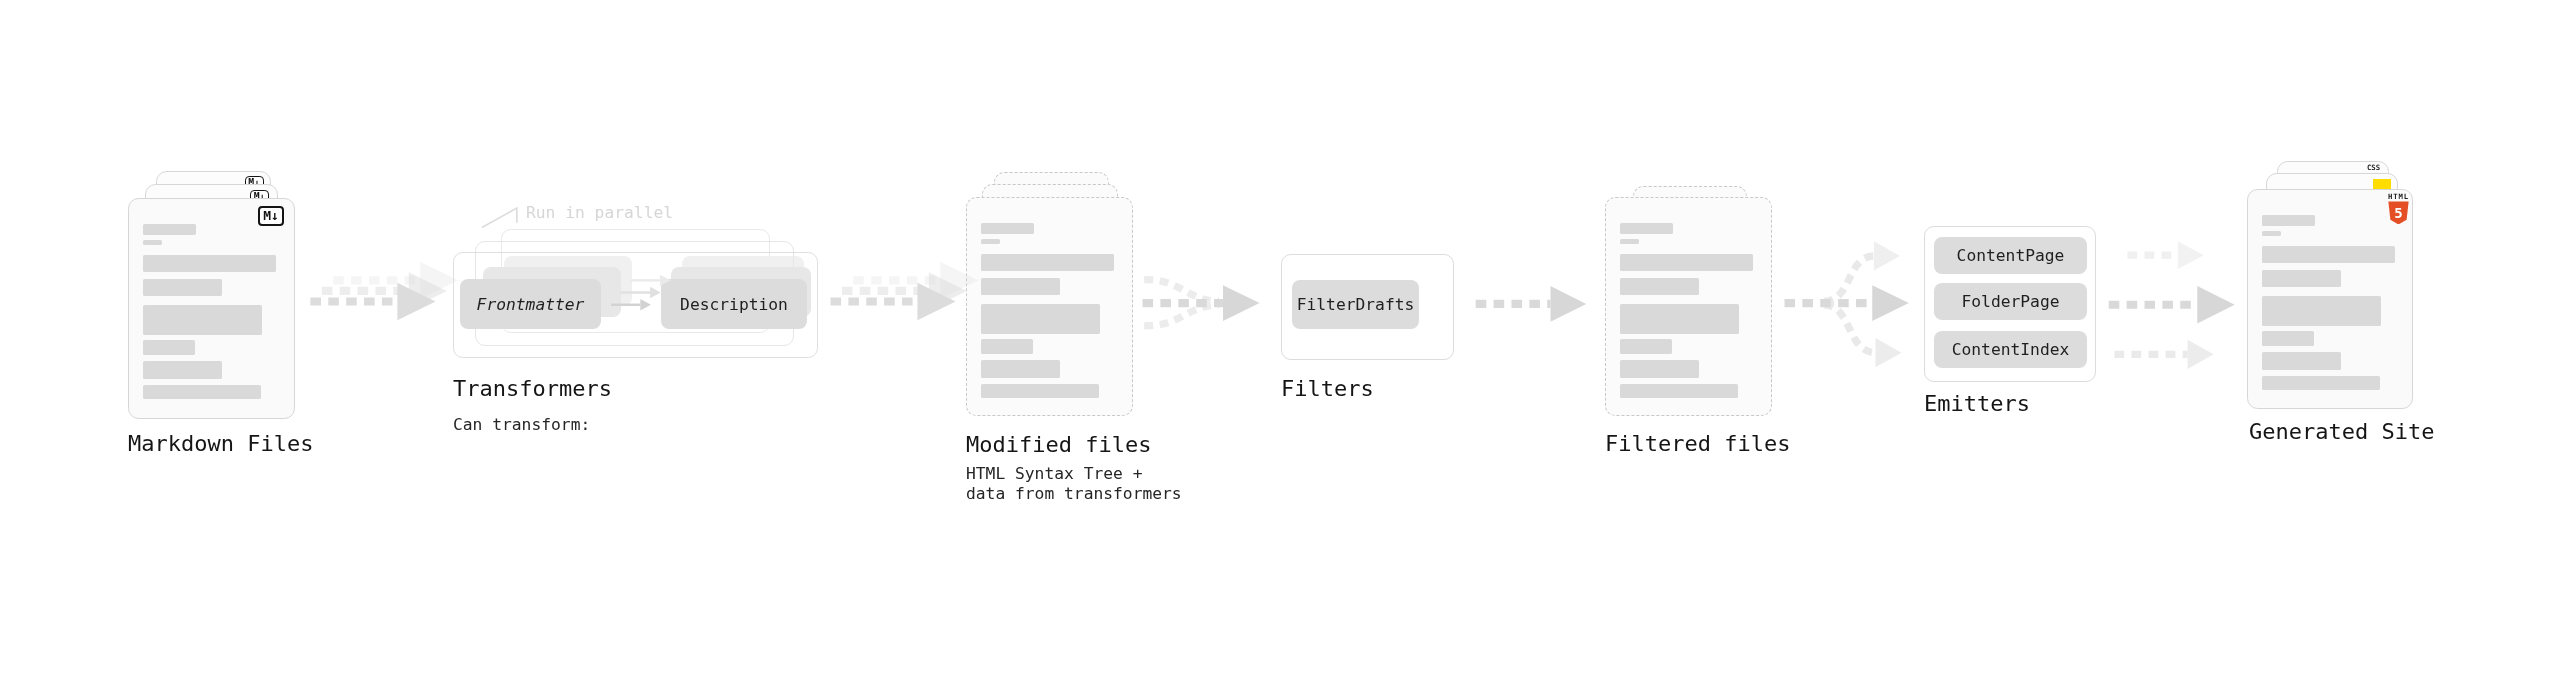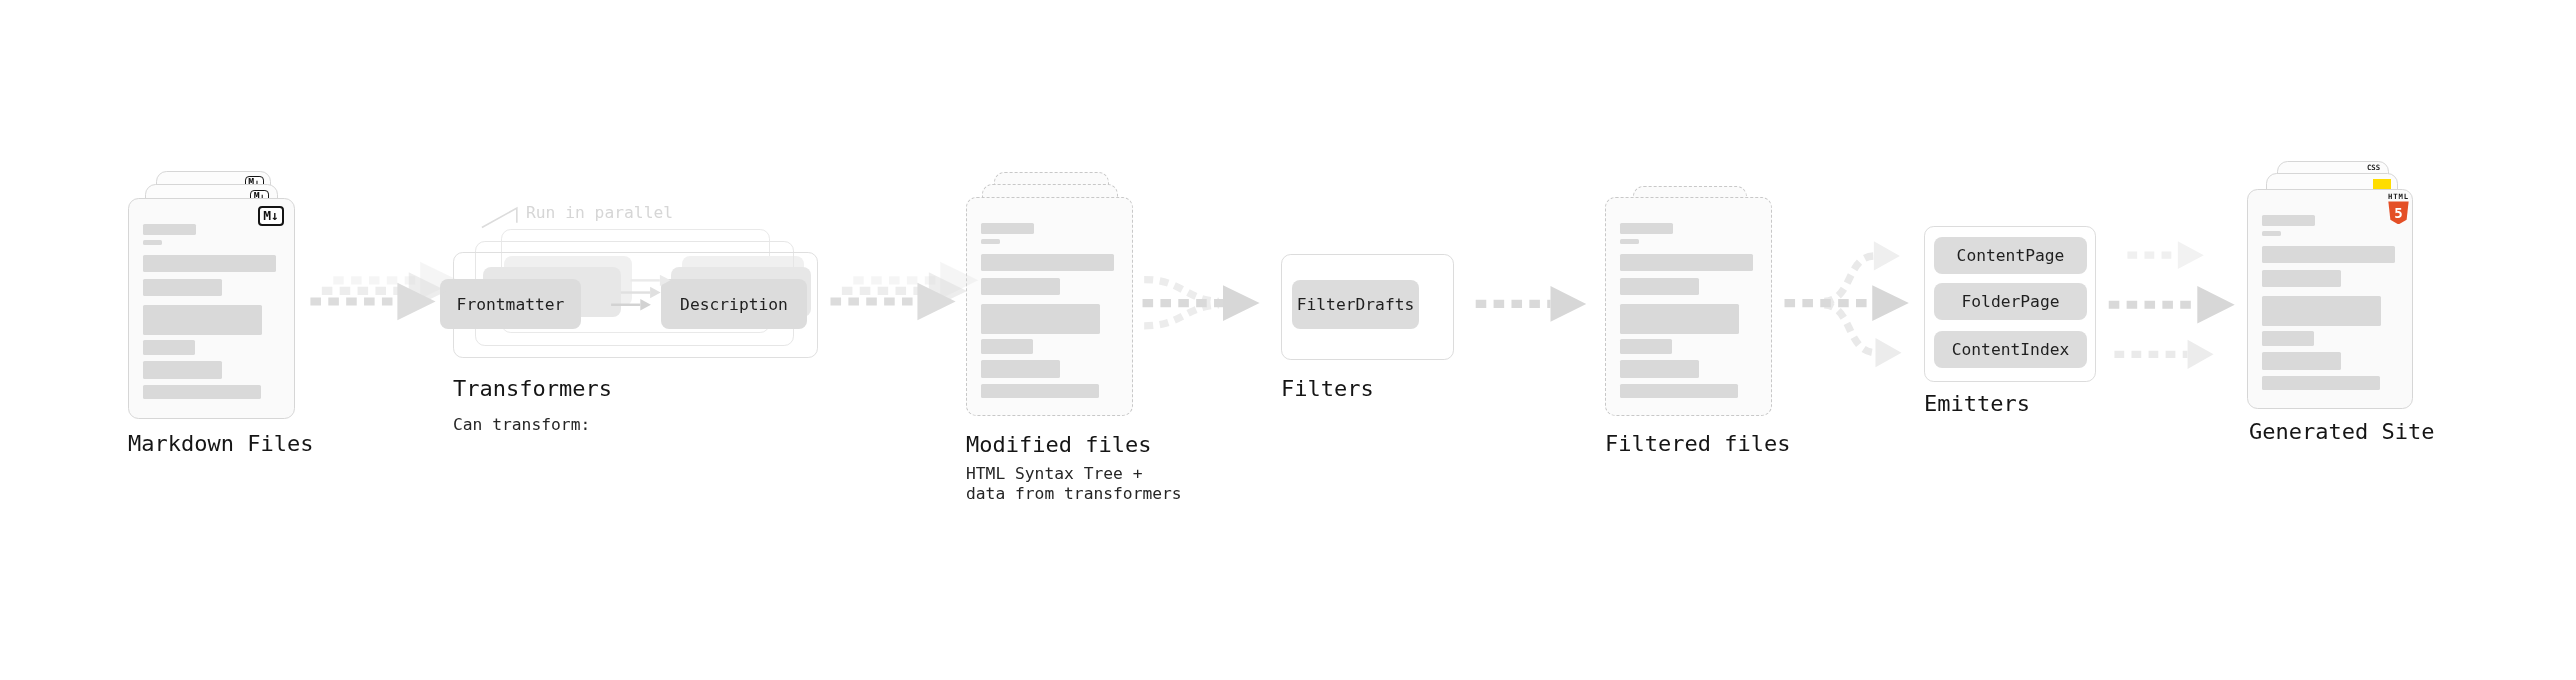--- a/index.html
+++ b/index.html
@@ -79,21 +79,21 @@
     </div>
   <div class="stage-label" style="left:128px;top:432px;">Markdown Files</div>
 
   <div class="layer-box" style="left:501px;top:229px;width:269px;height:104px;border-color:#e9e9e9;"></div>
   <div class="pill e2" style="left:504px;top:256px;width:128px;height:50px;"></div>
   <div class="pill e2" style="left:682px;top:256px;width:122px;height:50px;"></div>
   <div class="layer-box" style="left:475px;top:241px;width:319px;height:105px;border-color:#e6e6e6;"></div>
   <div class="pill e1" style="left:483px;top:267px;width:138px;height:50px;"></div>
   <div class="pill e1" style="left:671px;top:267px;width:140px;height:50px;"></div>
   <div class="layer-box" style="left:453px;top:252px;width:365px;height:106px;border-color:#dfdfdf;"></div>
-  <div class="pill" style="left:440px;top:279px;width:141px;height:50px;">Frontmatter</div>
+  <div class="pill" style="left:460px;top:279px;width:141px;height:50px;font-style:italic;">Frontmatter</div>
   <div class="pill" style="left:661px;top:279px;width:146px;height:50px;">Description</div>
   <div class="annotation" style="left:526px;top:203px;">Run in parallel</div>
   <div class="stage-label" style="left:453px;top:377px;">Transformers</div>
   <div class="stage-desc" style="left:453px;top:415px;">Can transform:</div>
 
   <div class="card dashed" style="left:994px;top:172px;width:115px;height:57px;"></div>
   <div class="card dashed" style="left:982px;top:184px;width:136px;height:69px;"></div>
   <div class="card dashed doc-bars" style="left:966px;top:197px;width:167px;height:219px;">
       <div class="bar" style="width: 53px; height: 10.6px; top: 25px;"></div>
       <div class="bar" style="width: 18.7px; height: 4.9px; top: 41px;"></div>

